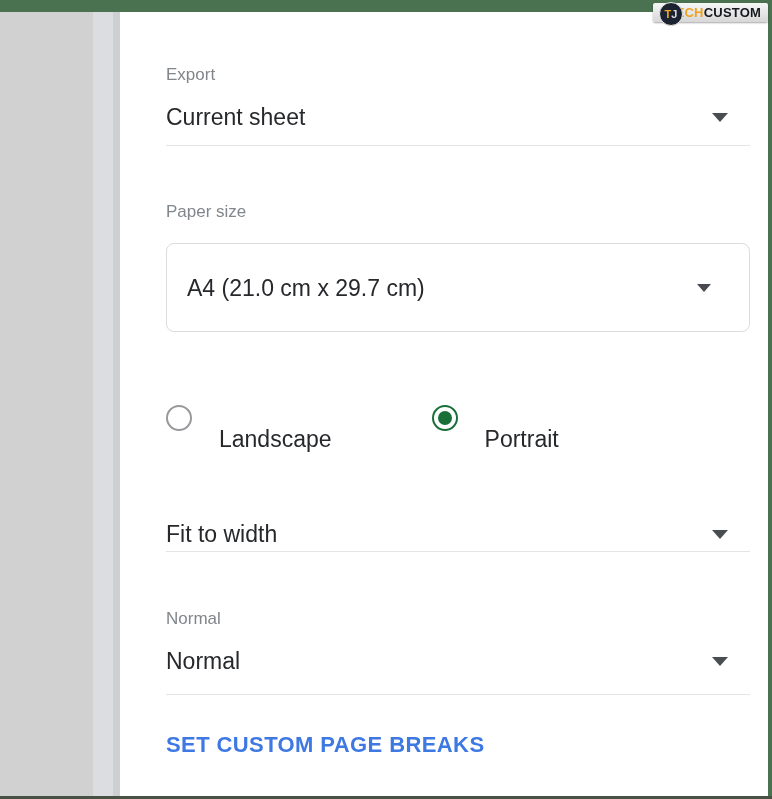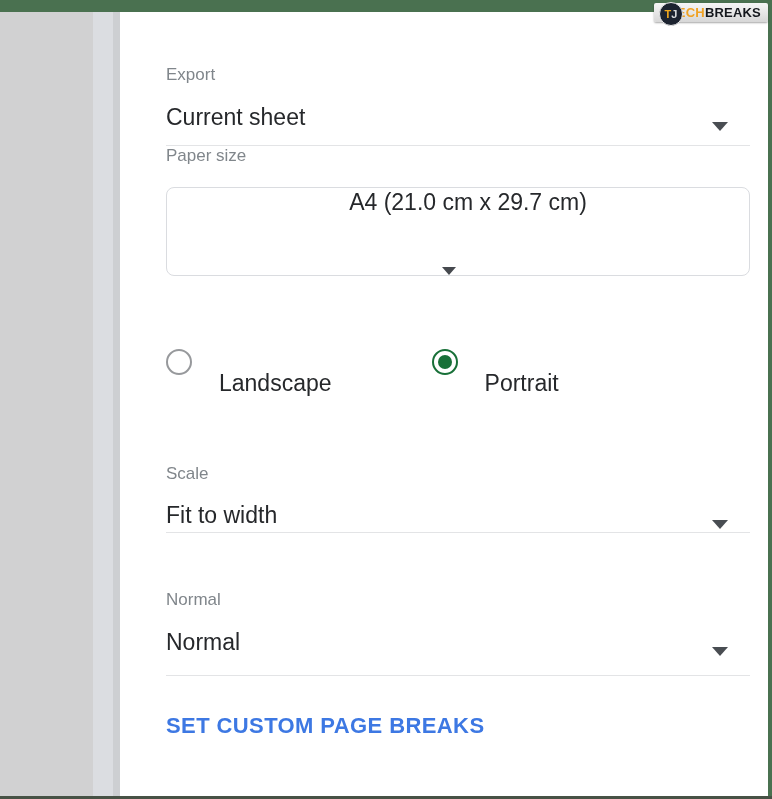--- a/index.html
+++ b/index.html
@@ -16,40 +16,40 @@
   .preview-area { position:absolute; left:0; top:12px; width:93px; height:784px; background:#d1d1d2; }
   .scroll-track { position:absolute; left:93px; top:12px; width:20px; height:784px; background:#dbdde1; }
   .scroll-thumb { position:absolute; left:113px; top:12px; width:7px; height:784px; background:#cdcfd2; }
   
   .panel {
     position:absolute; left:132px; top:12px; width:648px; height:787px;
     background:#ffffff; padding:0 30px 0 34px; overflow:hidden;
   }
   .field-label { font-size:17px; line-height:20px; color:#80868b; }
   .value-row {
-    display:flex; justify-content:space-between; align-items:flex-end;
+    display:flex; justify-content:space-between; align-items:center;
     margin-top:18px; padding-bottom:14px; border-bottom:1px solid #e3e4e6;
     cursor:pointer;
   }
   .value-text { font-size:23px; line-height:28px; color:#26282b; }
   .caret {
     width:0; height:0; margin-right:22px;
     border-left:8px solid transparent; border-right:8px solid transparent;
     border-top:9px solid #494d52;
   }
   .caret.small {
     border-left:7px solid transparent; border-right:7px solid transparent;
     border-top:8px solid #46494e; margin-right:38px;
   }
   .sec-export { margin-top:53px; }
-  .sec-paper { }
+  .sec-paper { margin-top:56px; }
   .paper-box {
     margin-top:21px; height:89px; border:1px solid #dadce0; border-radius:8px;
     display:flex; align-items:center; justify-content:space-between;
-    padding-left:20px; cursor:pointer;flex-direction:column;
+    padding-left:20px; cursor:pointer;
   }
   .sec-orientation { margin-top:50px; }
   .radio-row { margin-top:31px; display:flex; align-items:center; }
   .radio-group { display:flex; align-items:center; cursor:pointer; }
   .radio-group.second { margin-left:100px; }
   .radio {
     width:26px; height:26px; border-radius:50%;
     border:2px solid #97999c; position:relative; flex:0 0 auto;
   }
   .radio.checked { border-color:#187038; }
@@ -95,21 +95,21 @@
 
   <div class="topbar"></div>
   <div class="right-border"></div>
   <div class="bottom-line"></div>
 
   <div class="preview-area"></div>
   <div class="scroll-track"></div>
   <div class="scroll-thumb"></div>
 
   <div class="logo">
-    <div class="logo-badge"><span class="badge-tech">TECH</span><span class="badge-junkie">BREAKS</span></div>
+    <div class="logo-badge"><span class="badge-tech">TECH</span><span class="badge-junkie">CUSTOM</span></div>
   </div>
   <div class="logo-circle" style="position:absolute; top:2px; right:89px; z-index:11;">
       <span class="logo-t">T</span>
       <span class="logo-j">J</span>
     </div>
 
   <div class="panel">
 
     <div class="sec-export">
       <div class="field-label">Export</div>
@@ -134,21 +134,20 @@
           <span class="radio-label">Landscape</span>
         </div>
         <div class="radio-group second">
           <span class="radio checked"></span>
           <span class="radio-label">Portrait</span>
         </div>
       </div>
     </div>
 
     <div class="sec-scale">
-      <div class="field-label">Scale</div>
       <div class="value-row">
         <span class="value-text">Fit to width</span>
         <span class="caret"></span>
       </div>
     </div>
 
     <div class="sec-margins">
       <div class="field-label">Normal</div>
       <div class="value-row">
         <span class="value-text">Normal</span>

